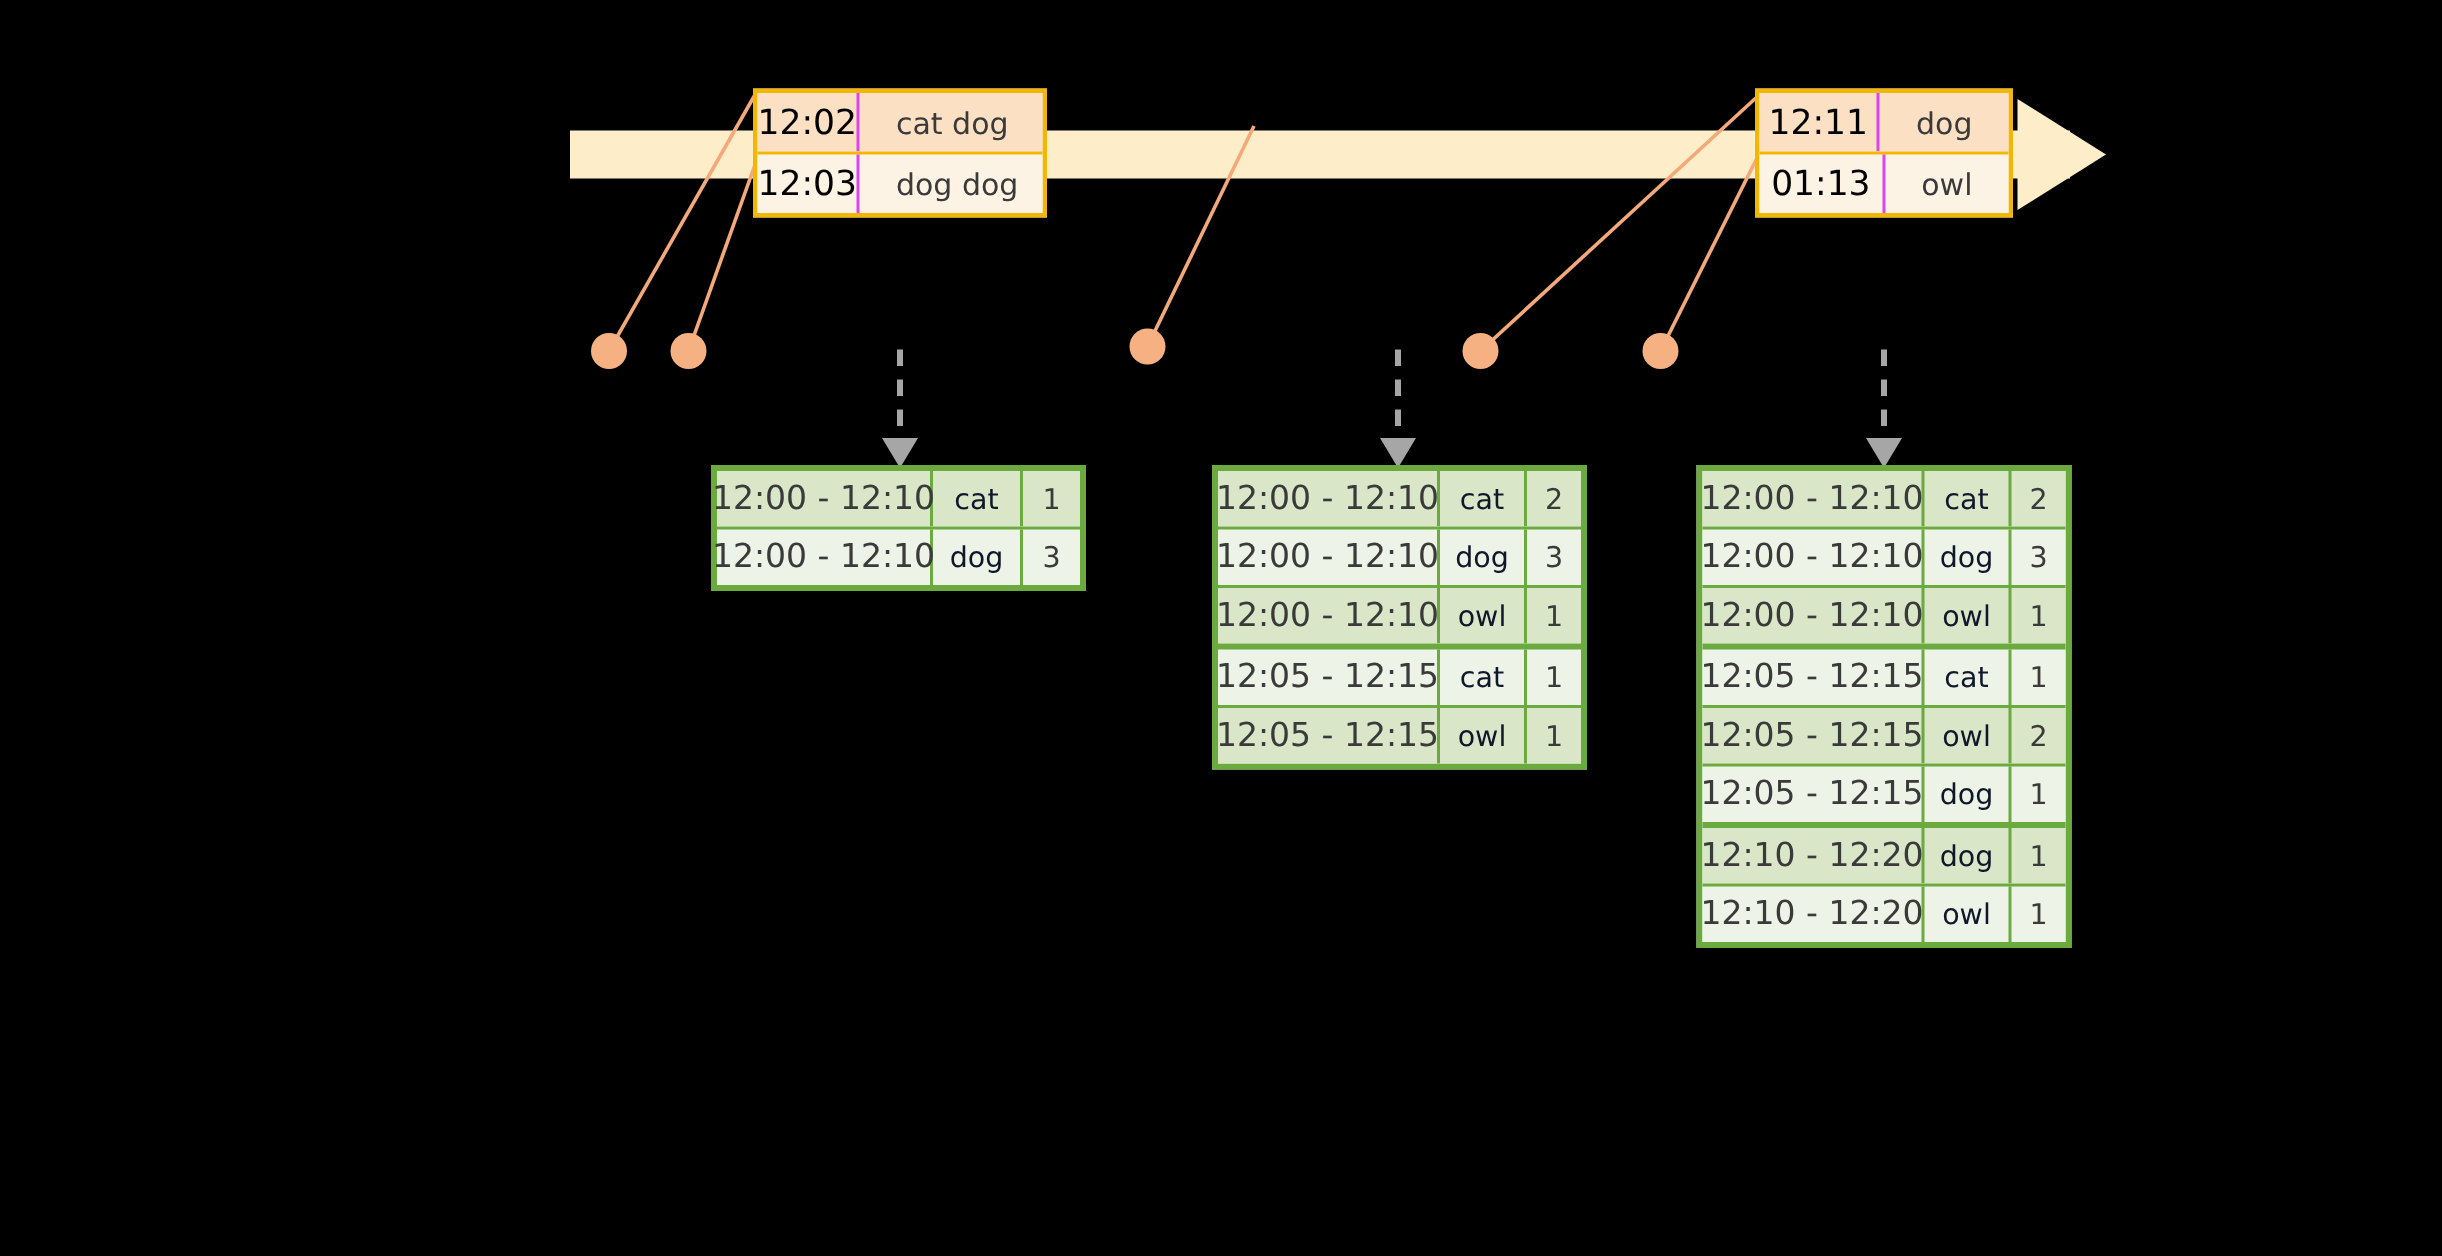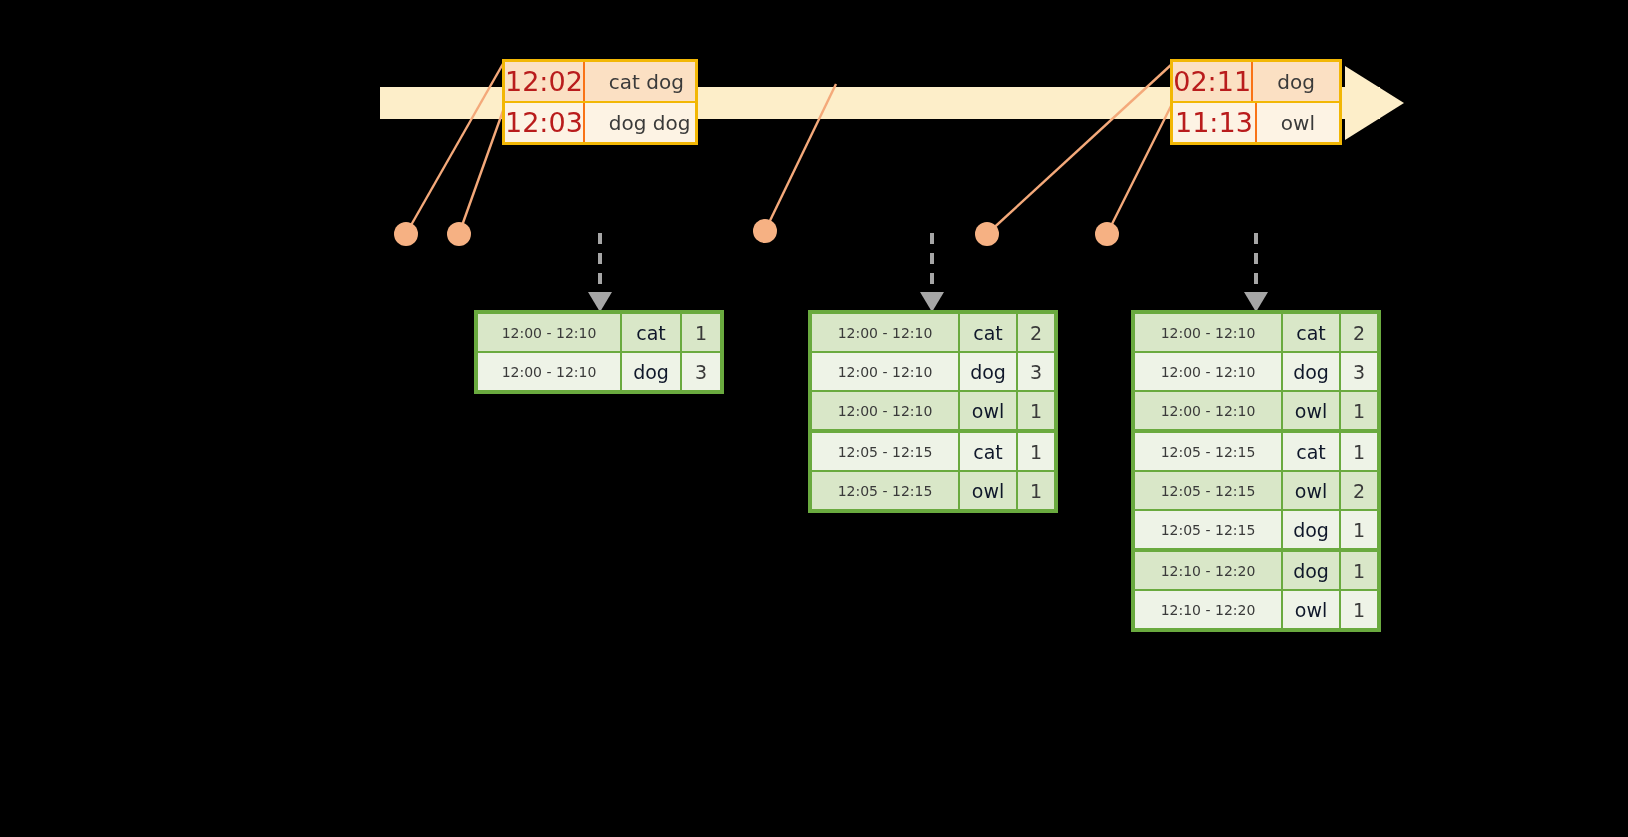--- a/index.html
+++ b/index.html
@@ -46,26 +46,26 @@
     height: 39px;
   }
   .event-row + .event-row {
     border-top: 2px solid #f2b705;
   }
   .event-row.shade-a { background: #fbe0c3; }
   .event-row.shade-b { background: #fdf3e4; text-align: right; }
 
   .event-time {
     width: 86px;
-    border-right: 2px solid #f97316;
-    display: flex;
-    align-items: center;
-    justify-content: center;
-    font-size: 27px;
-    color: #b91c1c;
+    border-right: 2px solid #d946ef;
+    display: flex;
+    align-items: center;
+    justify-content: center;
+    font-size: 23px;
+    color: #000000;
     box-sizing: border-box;
   }
   .event-words {
     flex: 1;
     display: flex;
     align-items: center;
     justify-content: center;
     font-size: 20px;
     color: #3a3a3a;
     box-sizing: border-box;
@@ -95,21 +95,21 @@
   }
   .res-row.shade-a { background: #d9e7c8; }
   .res-row.shade-b { background: #eef3e7; }
 
   .res-window {
     flex: 0 0 auto;
     border-right: 2px solid #6aaa3f;
     display: flex;
     align-items: center;
     justify-content: center;
-    font-size: 14px;
+    font-size: 22px;
     color: #3a3a3a;
     box-sizing: border-box;
     white-space: nowrap;
   }
   .res-key {
     flex: 0 0 auto;
     border-right: 2px solid #6aaa3f;
     display: flex;
     align-items: center;
     justify-content: center;
@@ -189,25 +189,25 @@
     </div>
     <div class="event-row shade-b">
       <div class="event-time">12:03</div>
       <div class="event-words">dog dog</div>
     </div>
   </div>
 
 
   <div class="event-box" id="event-box-3" style="left:1170px; top:59px; width:172px;">
     <div class="event-row shade-a">
-      <div class="event-time">02:11</div>
+      <div class="event-time">12:11</div>
       <div class="event-words">dog</div>
     </div>
     <div class="event-row shade-b">
-      <div class="event-time">11:13</div>
+      <div class="event-time">01:13</div>
       <div class="event-words">owl</div>
     </div>
   </div>
 
   <div class="result-table" id="result-table-1" style="left:474px; top:310px; width:250px;">
       <div class="res-row shade-a">
         <div class="res-window">12:00 - 12:10</div>
         <div class="res-key">cat</div>
         <div class="res-count">1</div>
       </div>

